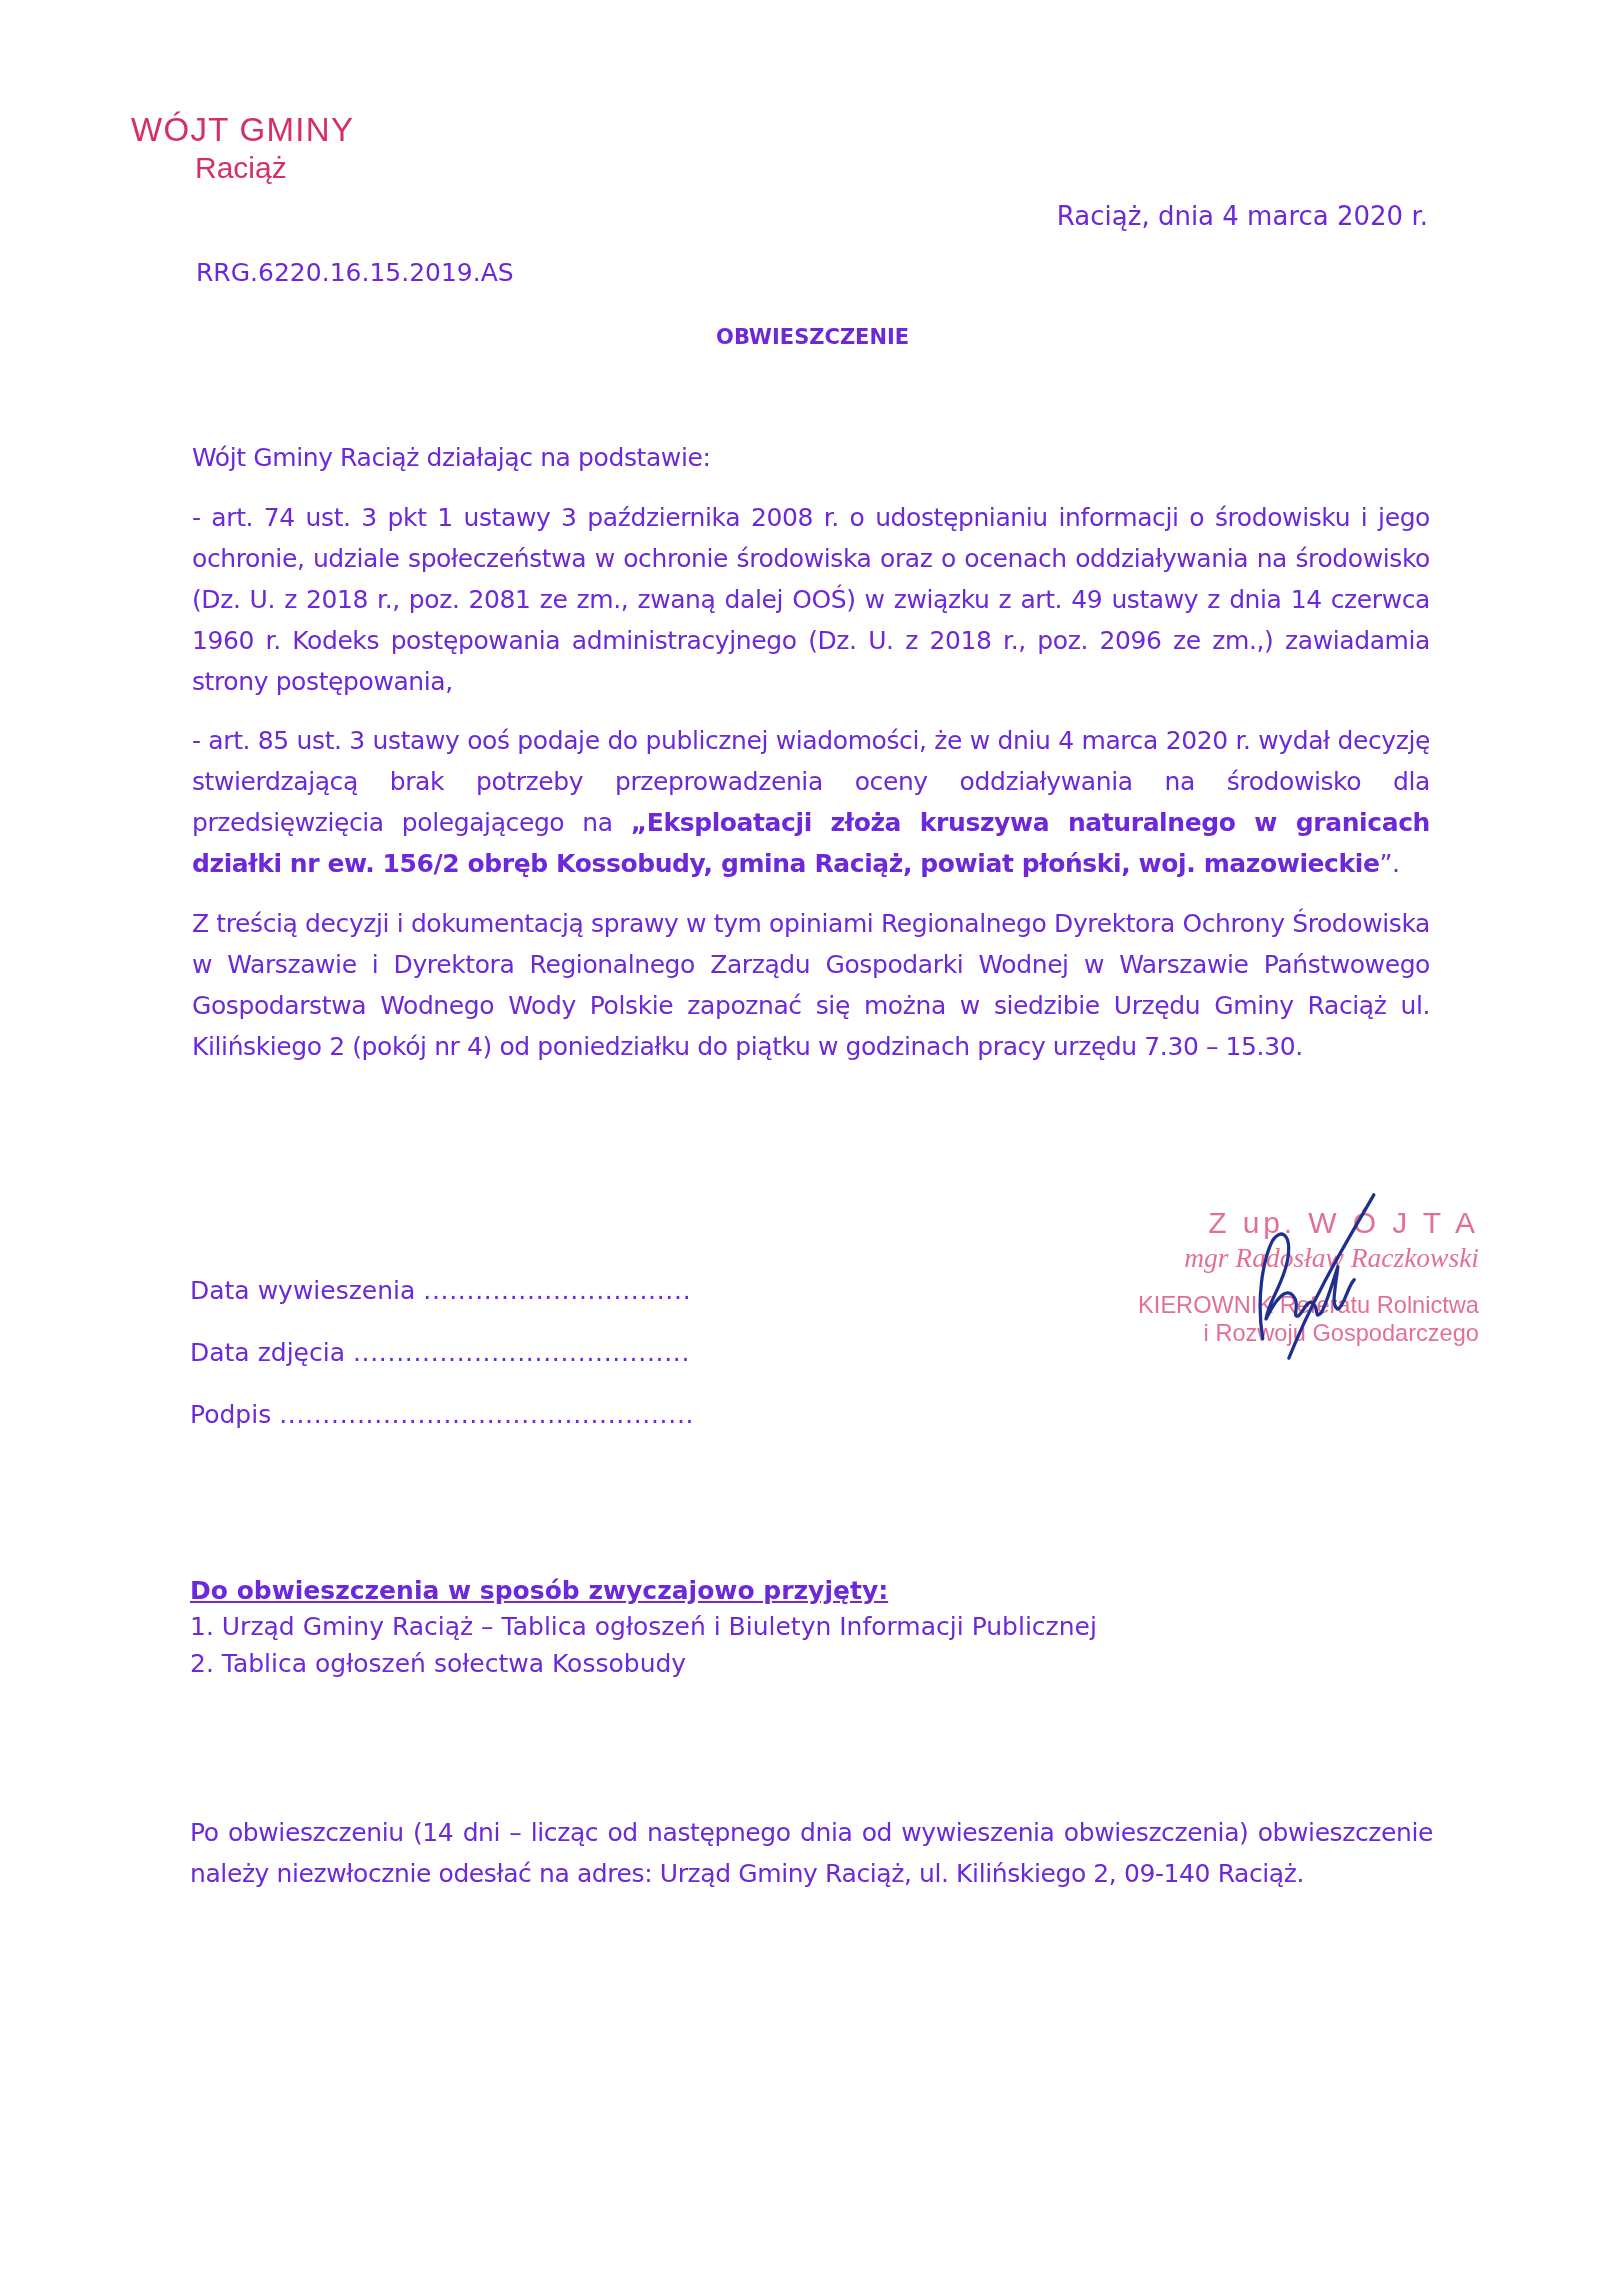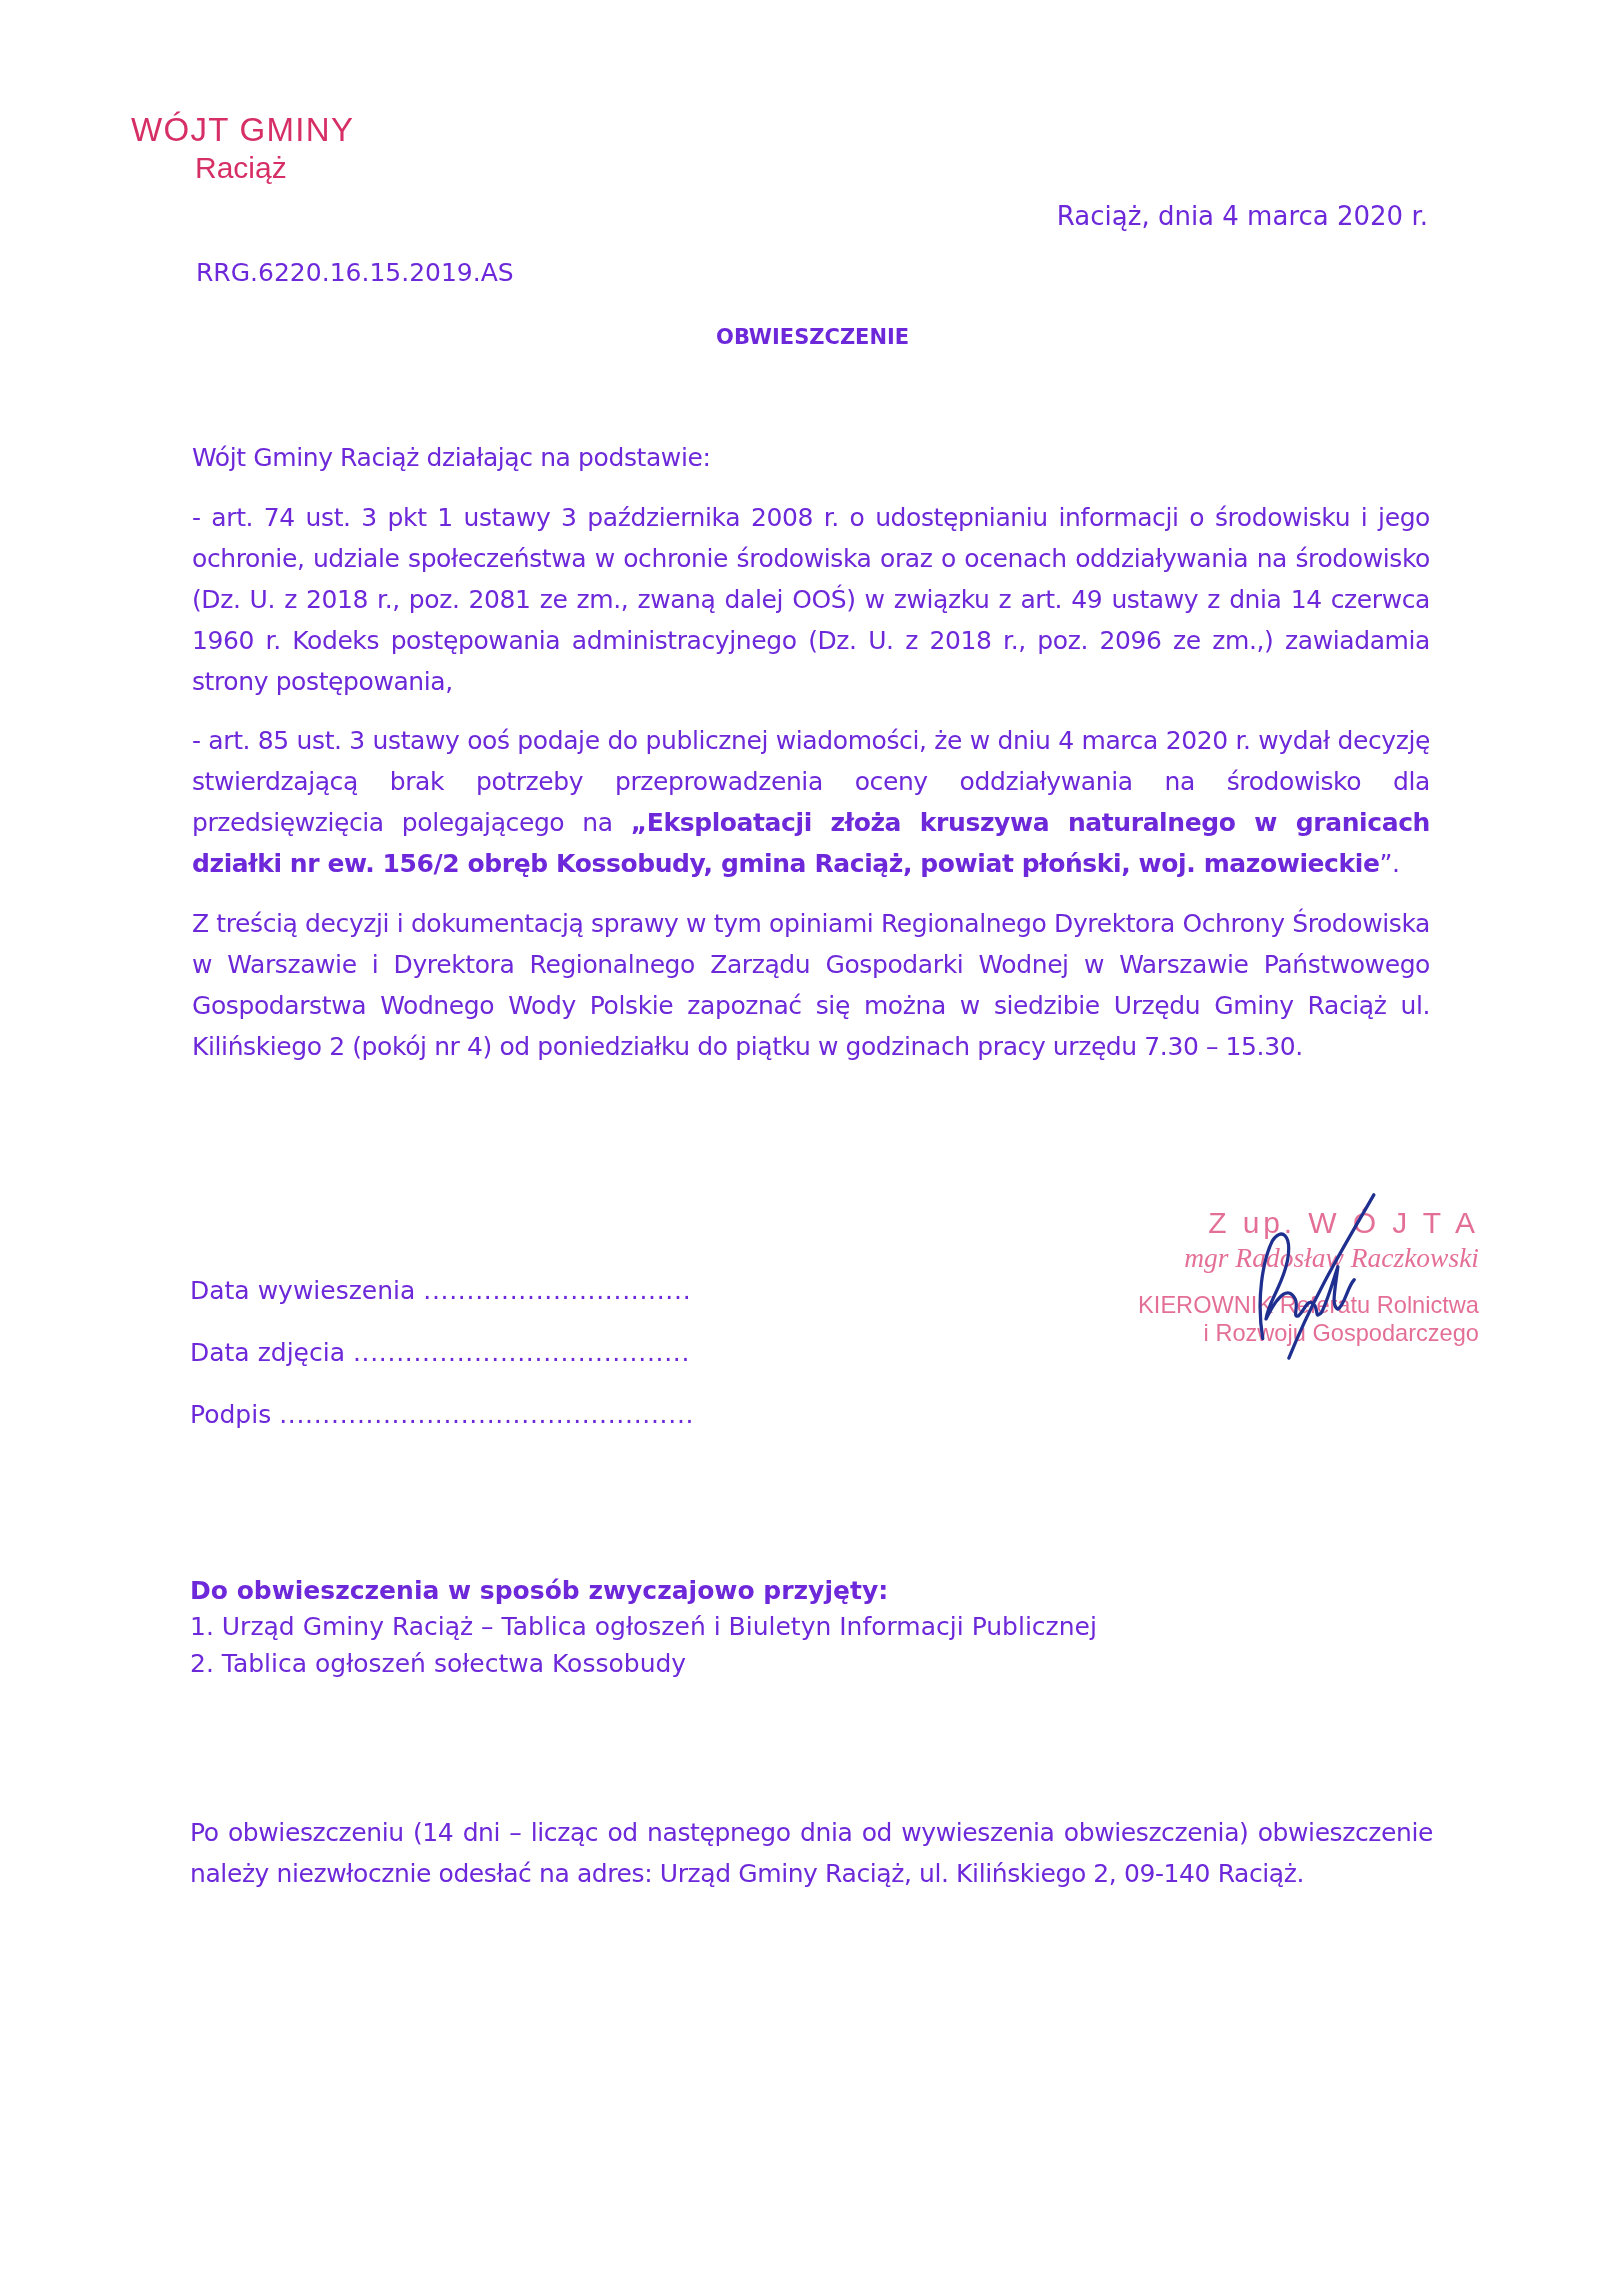--- a/index.html
+++ b/index.html
@@ -24,21 +24,21 @@
   .fields { left: 190px; top: 1260px; }
   .field { font-size: 25px; line-height: 62px; white-space: nowrap; }
   .dots { letter-spacing: 0.7px; }
   .sign-stamp { left: 1073px; top: 1204px; width: 406px; color: #df5786; text-align: right; }
   .sign-stamp .s1 { font-size: 30px; letter-spacing: 3.9px; line-height: 37px; opacity: .85; }
   .sign-stamp .s2 { font-size: 27.5px; font-style: italic; font-family: "Liberation Serif", serif; line-height: 33px; opacity: .85; }
   .sign-stamp .s3 { font-size: 23.6px; line-height: 27.5px; margin-top: 18.3px; opacity: .85; }
   .sign-stamp .s4 { font-size: 23.6px; line-height: 26px; opacity: .85; }
   .signature { left: 1217px; top: 1188px; width: 196px; height: 177px; }
   .dist { left: 190px; top: 1574px; }
-  .dist h3 { margin: 0; font-size: 25px; font-weight: bold; line-height: 34px; }
+  .dist h3 { margin: 0; font-size: 25px; font-weight: bold; text-decoration: underline; line-height: 34px; }
   .dist .item { font-size: 25px; line-height: 37px; }
   .footer { left: 190px; top: 1812px; width: 1243px; }
 </style>
 </head>
 <body>
 
 <div class="page">
 
   <div class="abs stamp-header">
     <div class="l1">WÓJT GMINY</div>

